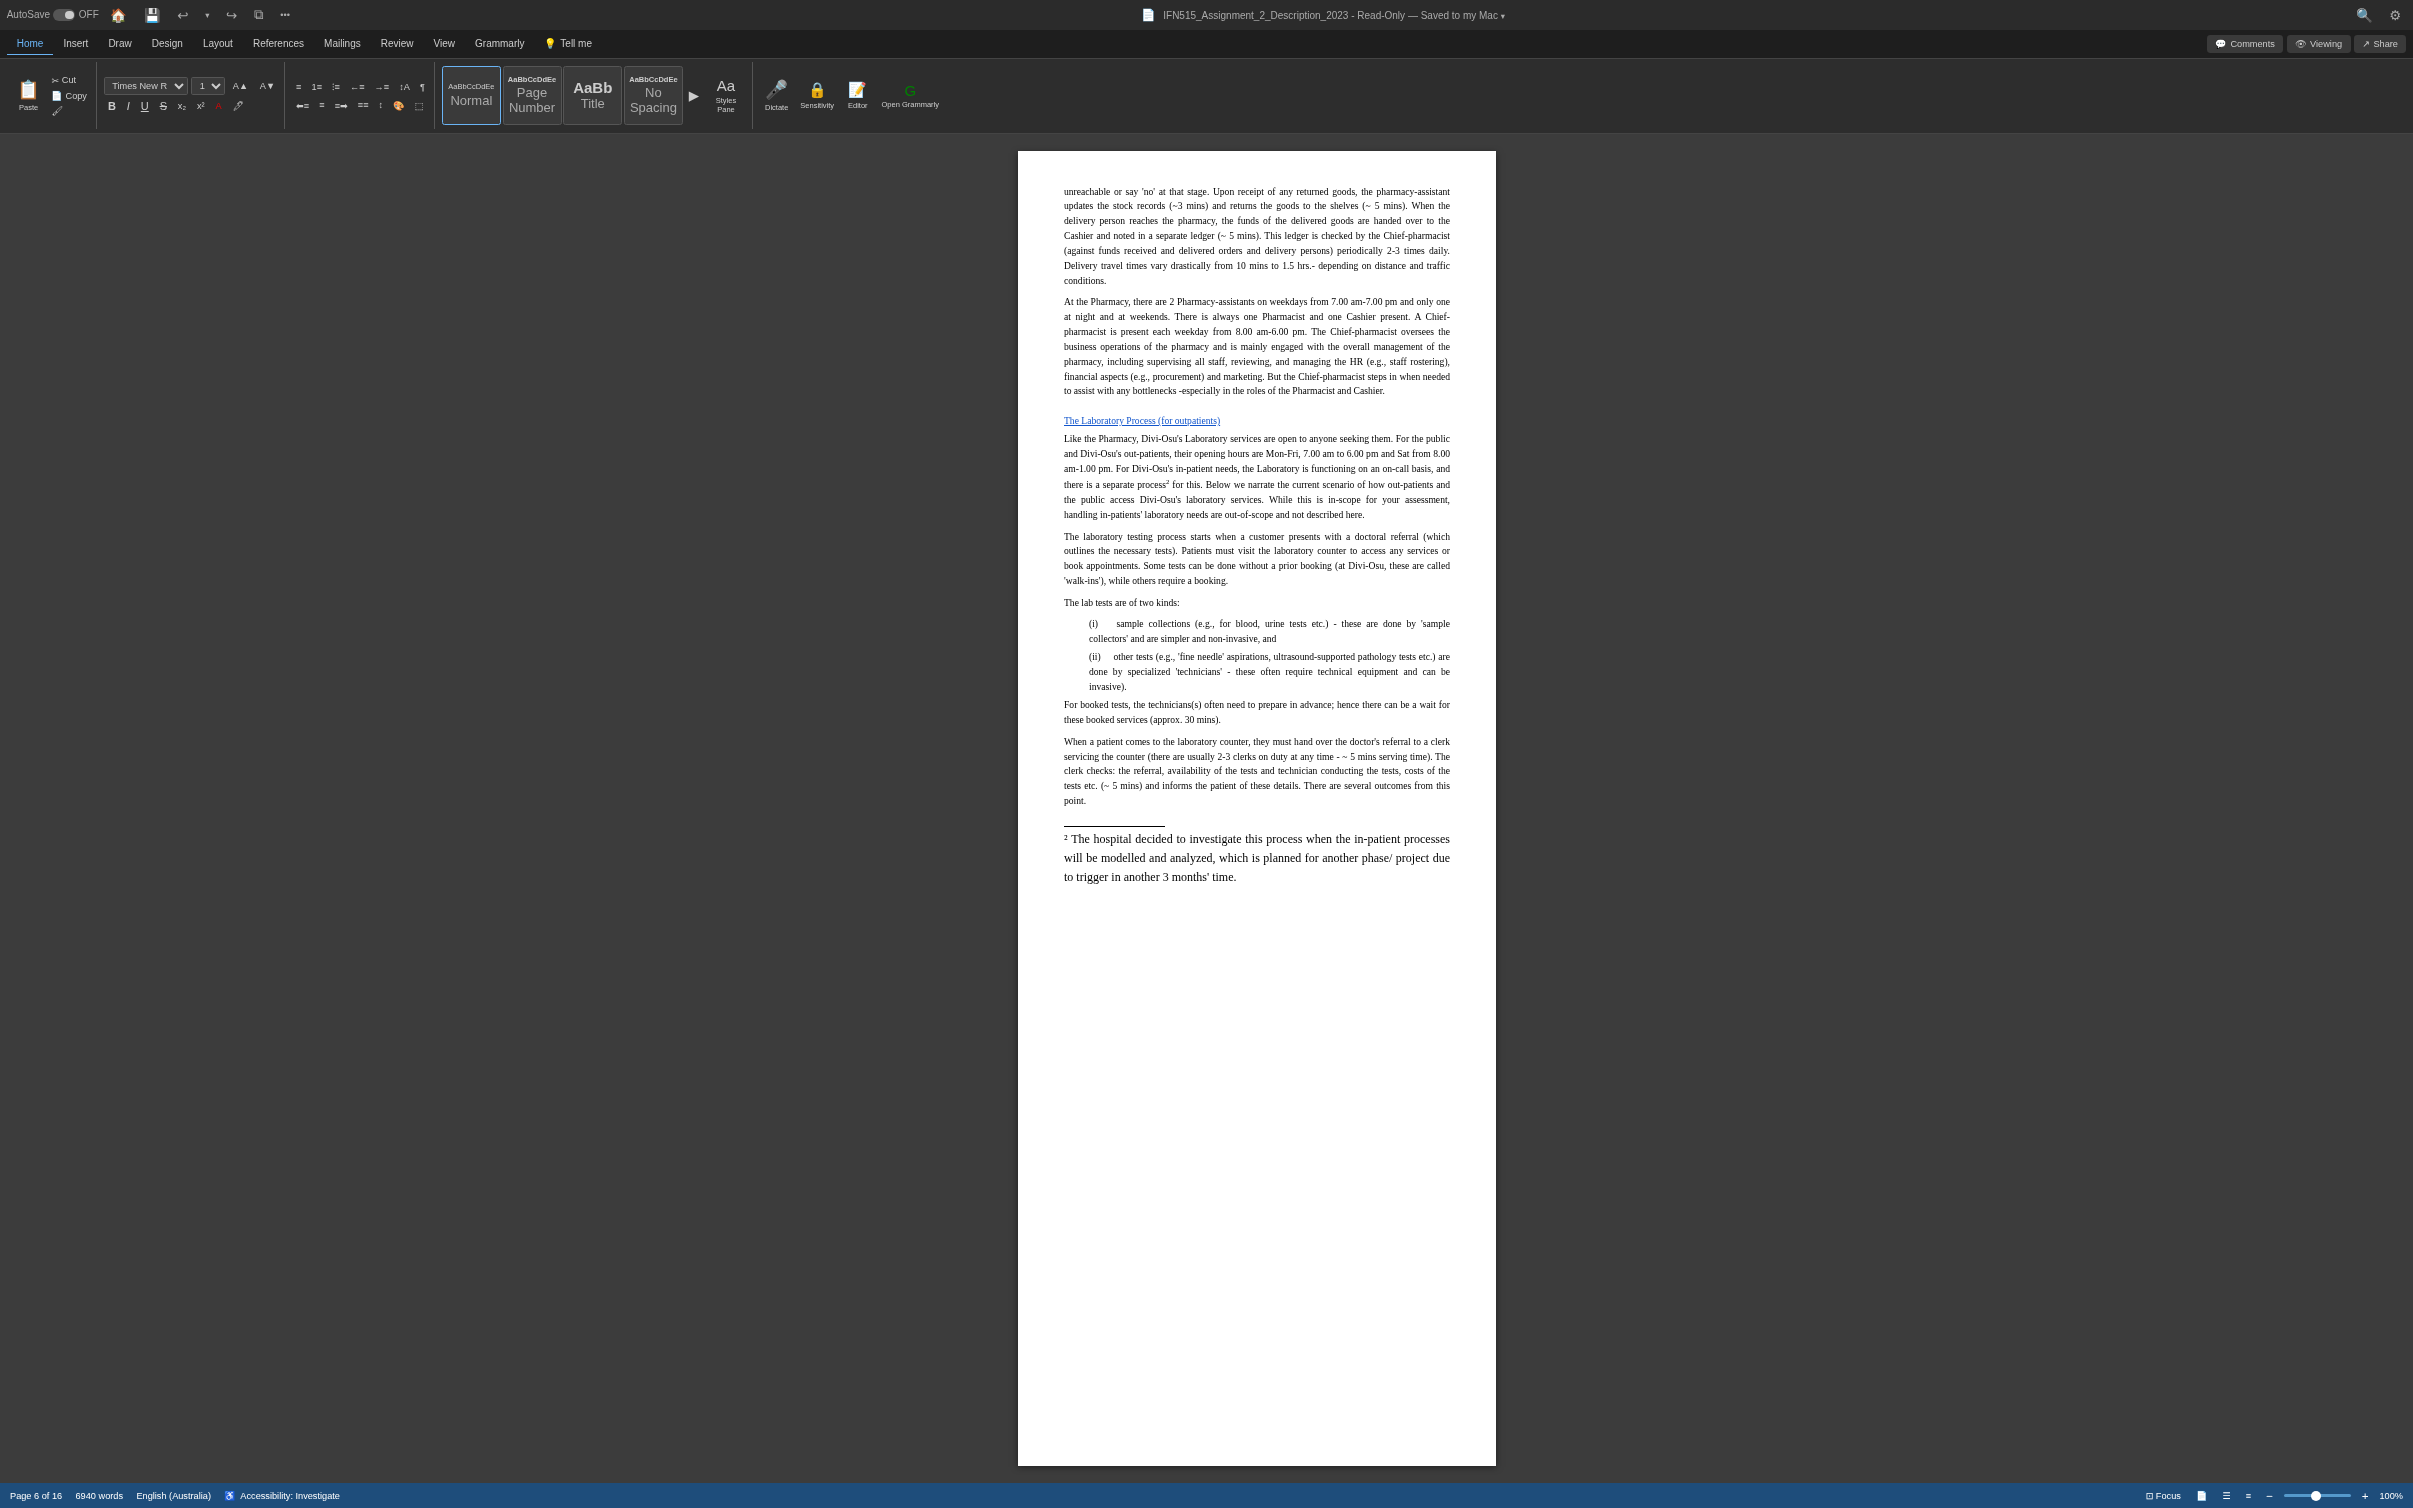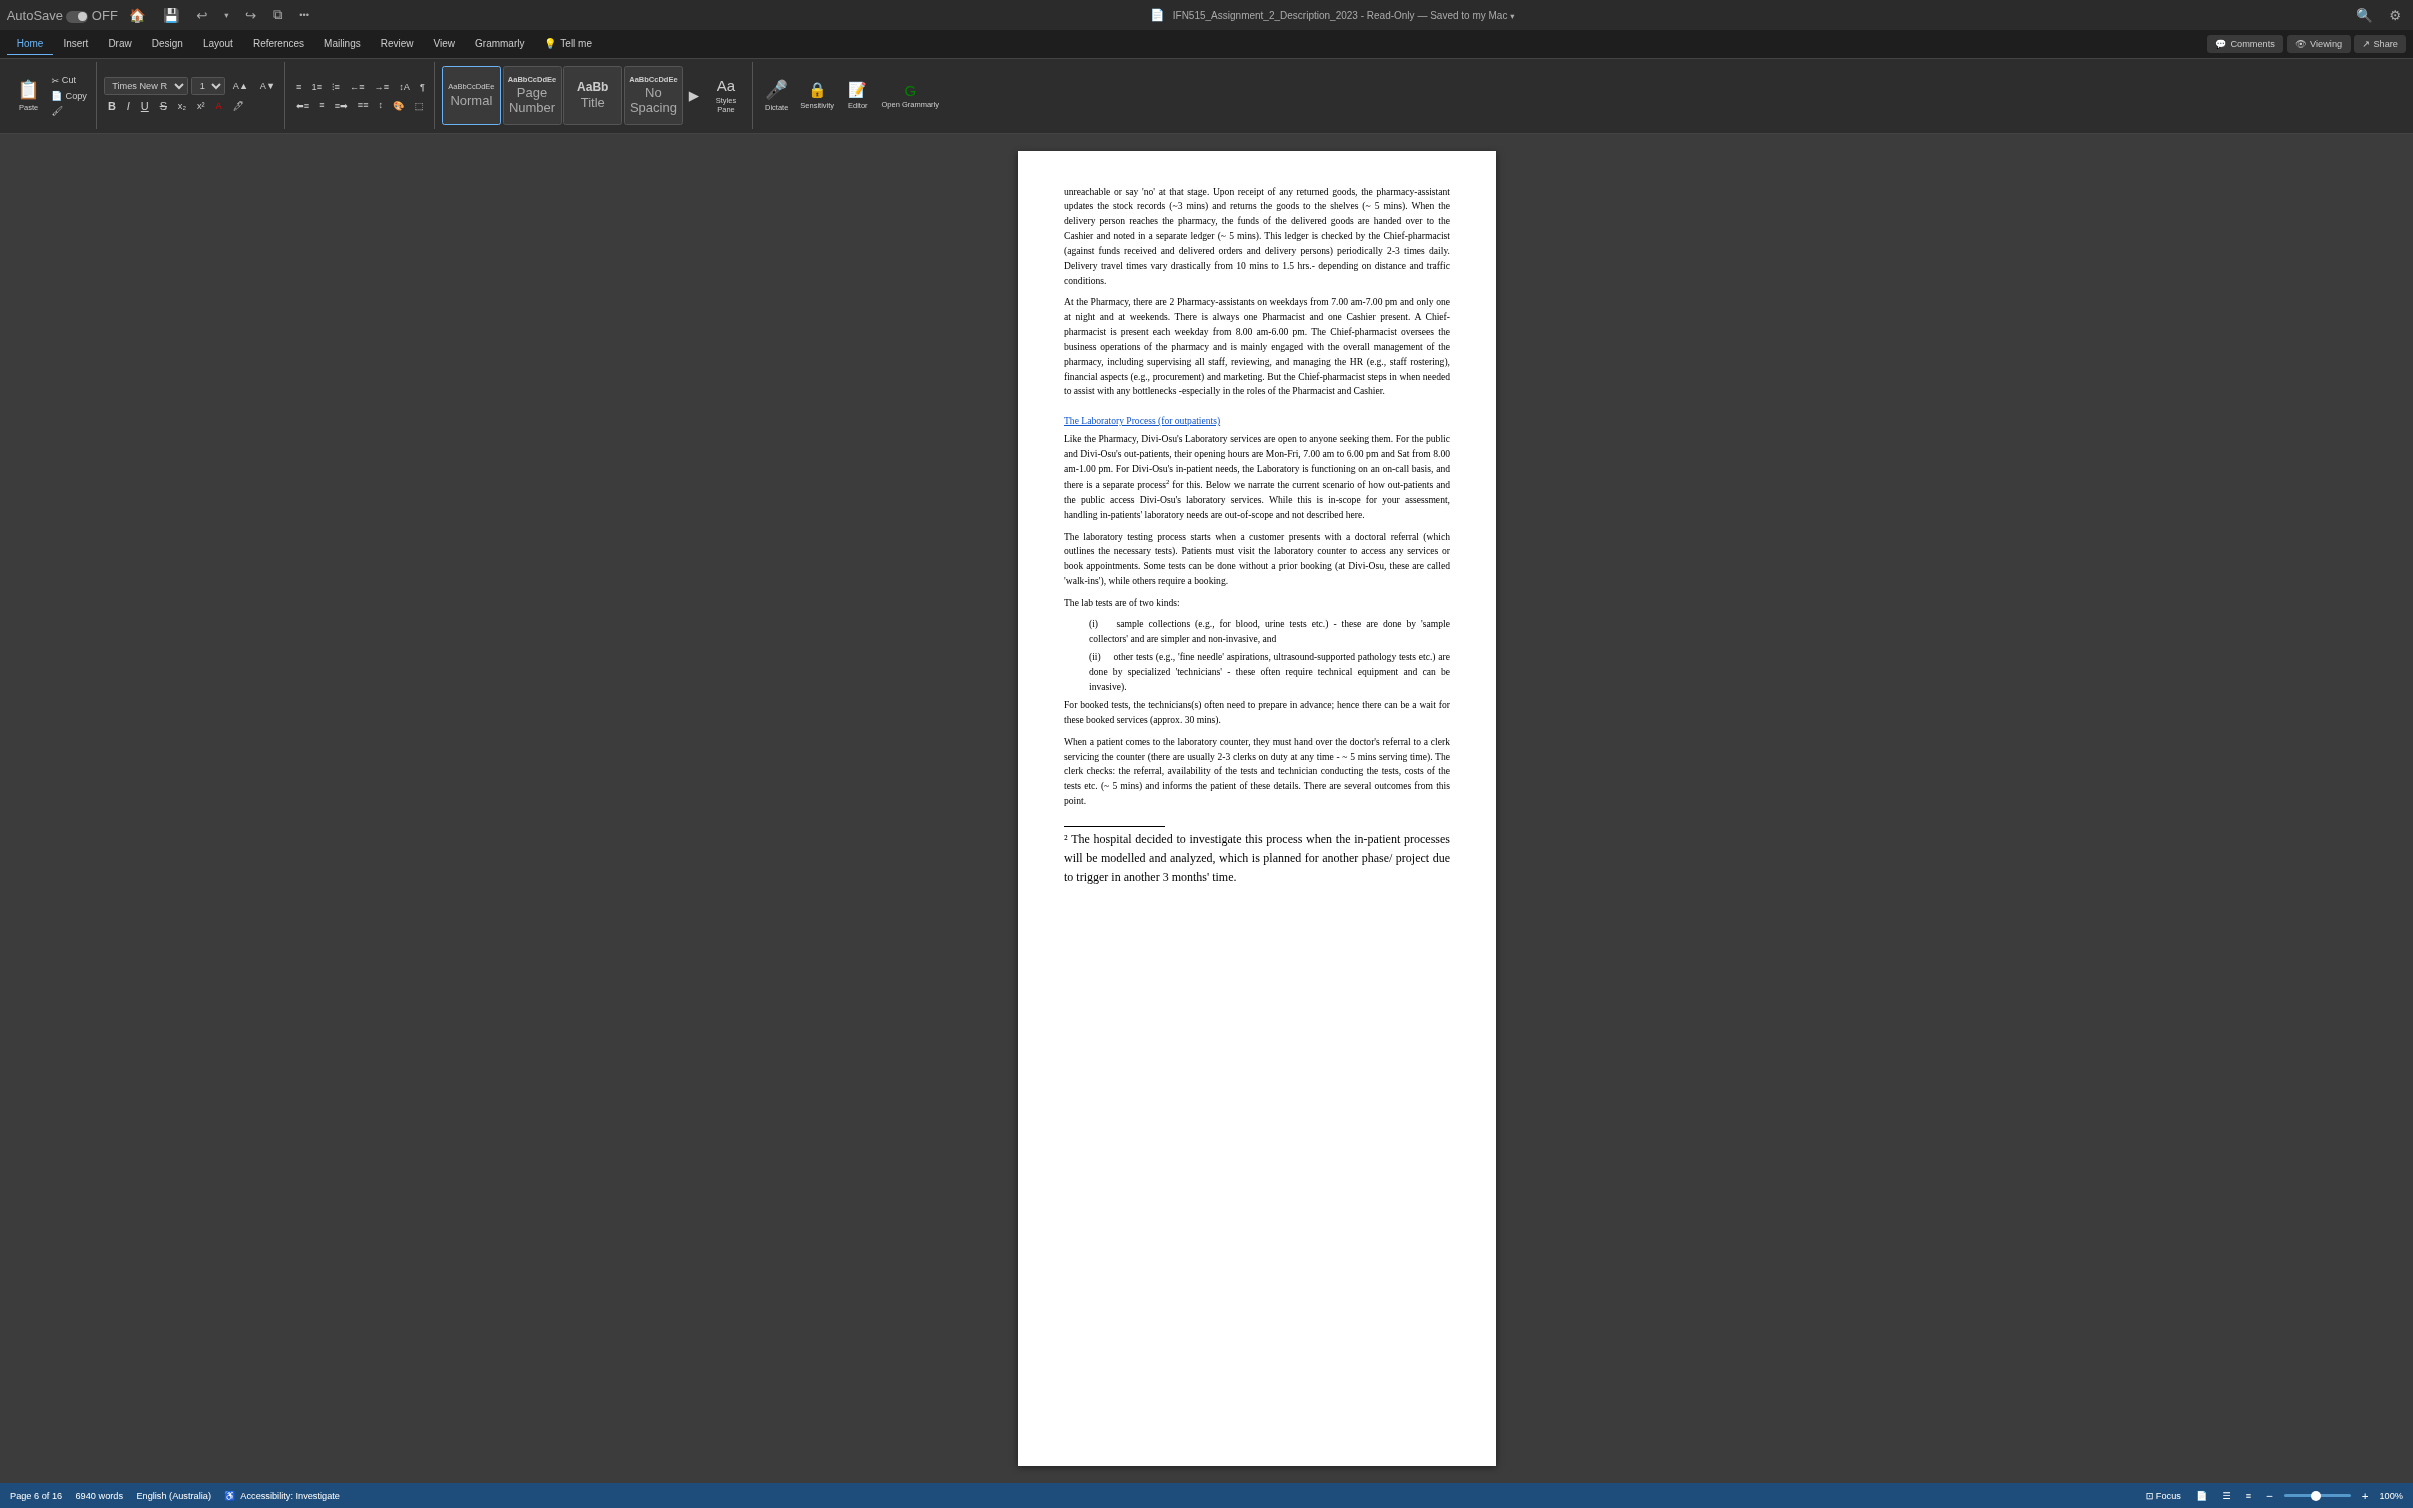--- a/index.html
+++ b/index.html
@@ -12,21 +12,21 @@
       display: flex;
       align-items: center;
       padding: 0 6.7px;
       color: #ccc;
       font-size: 10px;
       user-select: none;
     }
     #titlebar .left { display: flex; align-items: center; gap: 6.7px; }
     #titlebar .center { flex: 1; text-align: center; color: #ccc; font-size: 10px; }
     #titlebar .right { display: flex; align-items: center; gap: 6.7px; }
-    #titlebar .autosave { display: flex; align-items: flex-end; gap: 3.4px; font-size: 13px; color: #aaa; }
+    #titlebar .autosave { display: flex; align-items: flex-start; gap: 3.4px; font-size: 10px; color: #aaa; }
     #titlebar .toggle { background: #555; border-radius: 6.7px; width: 22px; height: 11.7px; display: inline-flex; align-items: center; padding: 1.7px; }
     #titlebar .toggle-knob { background: #ccc; border-radius: 50%; width: 8.4px; height: 8.4px; margin-left: auto; }
     .titlebar-btn { background: none; border: none; color: #aaa; cursor: pointer; font-size: 13.4px; padding: 1.7px 5px; }
     .file-title { color: #ddd; font-size: 10px; }
     .file-title span { color: #aaa; }
 
     
     #ribbon-tabs {
       background: #1e1e1e;
       display: flex;
@@ -423,21 +423,21 @@
   <div class="ribbon-group">
     <div class="style-card selected">
       <div class="preview" style="font-size:7.5px;font-weight:normal;">AaBbCcDdEe</div>
       <div class="card-label">Normal</div>
     </div>
     <div class="style-card">
       <div class="preview" style="font-size:7.5px;">AaBbCcDdEe</div>
       <div class="card-label">Page Number</div>
     </div>
     <div class="style-card">
-      <div class="preview-sm" style="font-size:12px;font-weight:bold;">AaBb</div>
+      <div class="preview-sm" style="font-size:15px;font-weight:bold;">AaBb</div>
       <div class="card-label">Title</div>
     </div>
     <div class="style-card">
       <div class="preview" style="font-size:7.5px;">AaBbCcDdEe</div>
       <div class="card-label">No Spacing</div>
     </div>
     <button class="ribbon-small-btn" style="font-size:13.4px;">▶</button>
     <button class="ribbon-btn" style="width:42px;font-size:7.5px;">
       <span style="font-size:15px;">Aa</span>
       <span class="label" style="white-space: pre-line;">Styles

